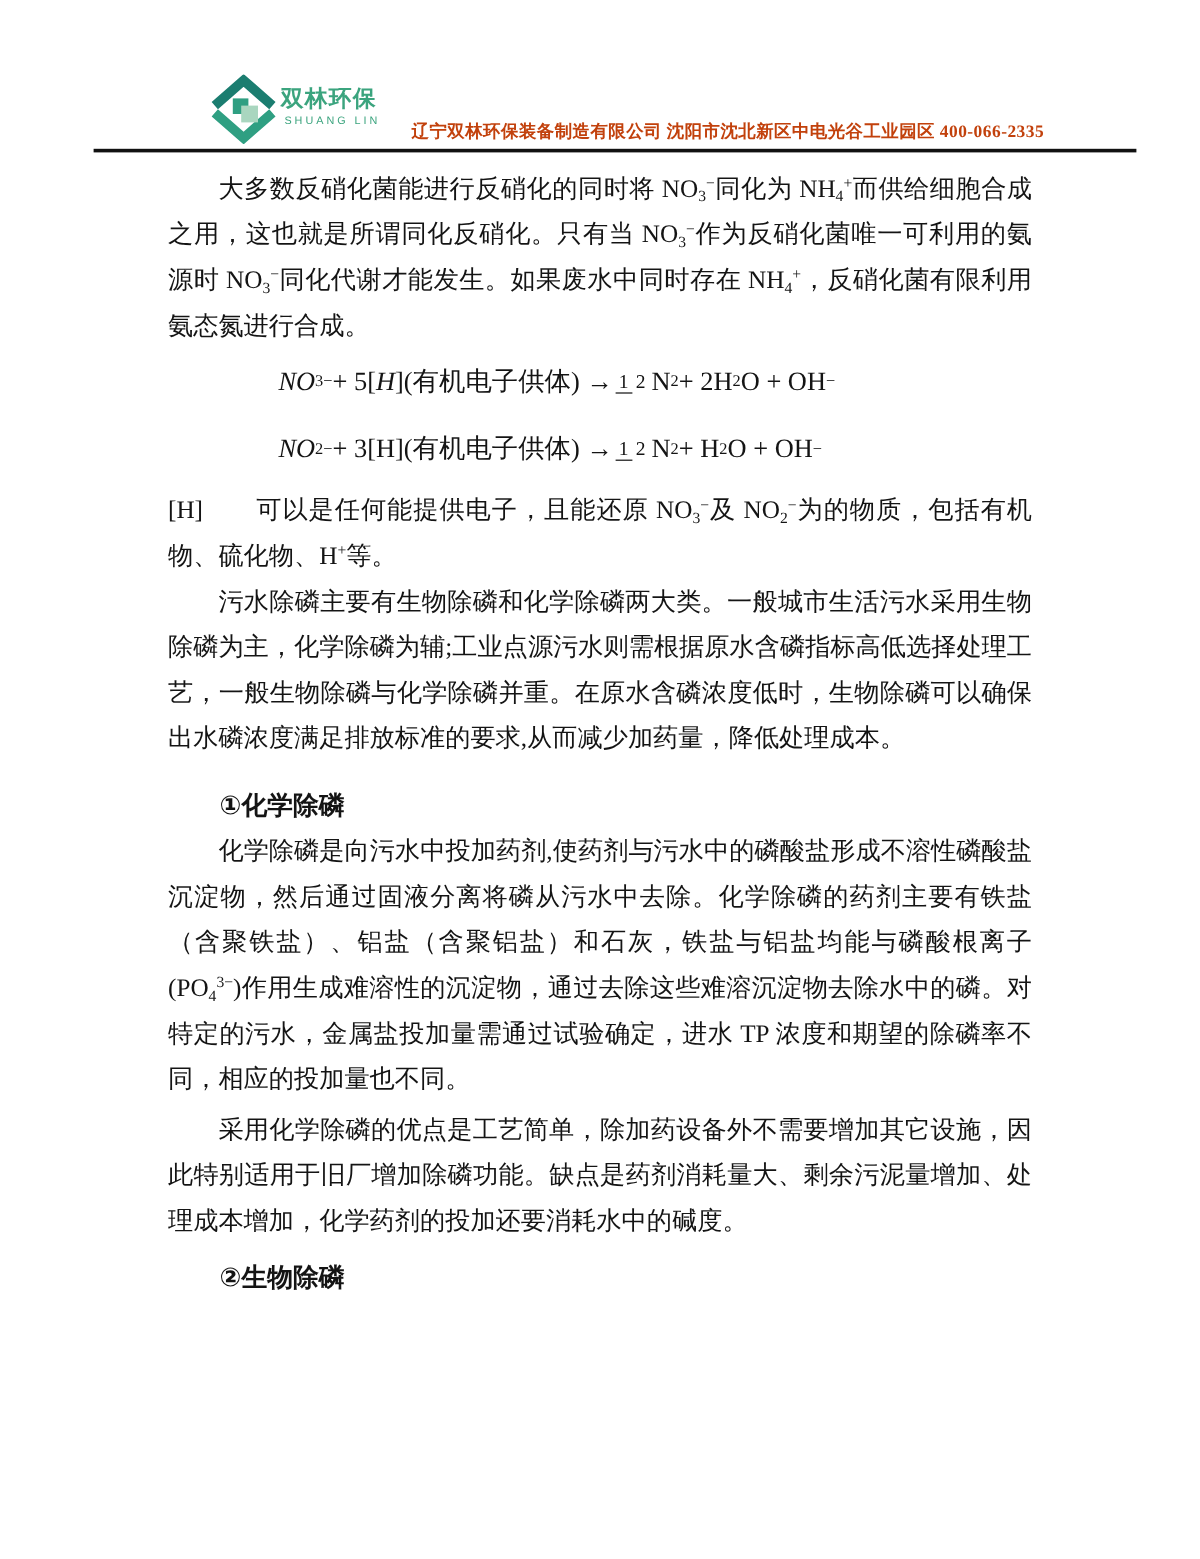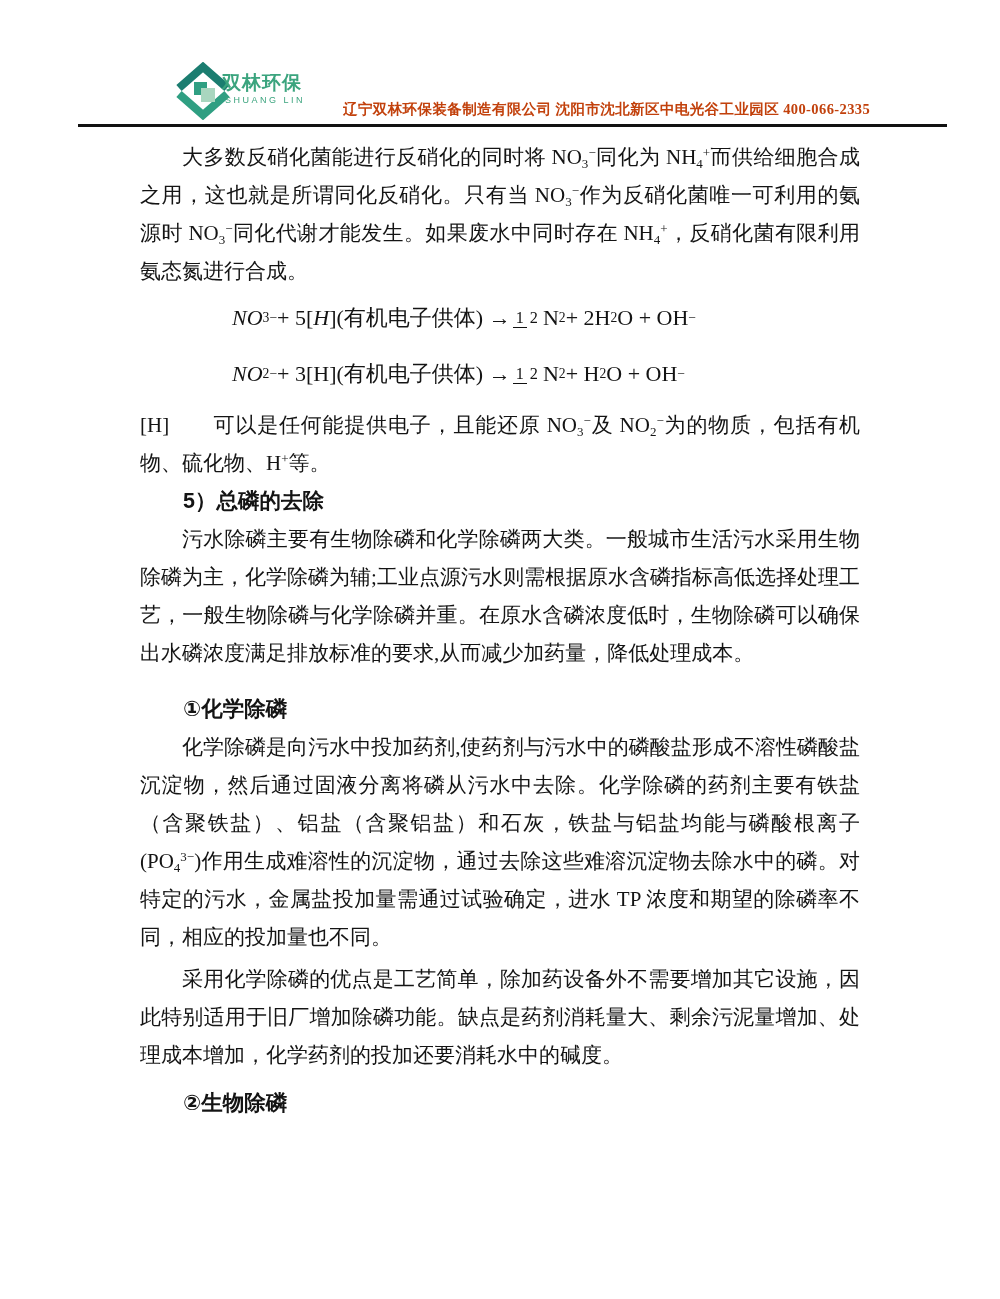--- a/index.html
+++ b/index.html
@@ -3,21 +3,21 @@
 <meta charset="utf-8">
 <style>
   html,body{margin:0;padding:0;}
   body{
     width:1000px;height:1299px;background:#ffffff;position:relative;
     font-family:"Liberation Serif","DejaVu Serif",serif;color:#141414;
     overflow:hidden;
   }
   
   .logo-mark{position:absolute;left:175px;top:62px;width:56px;height:58px;}
-  .logo-text{position:absolute;left:222px;top:72px;width:120px;}
+  .logo-text{position:absolute;left:234px;top:72px;width:120px;}
   .logo-cn{font-family:"Liberation Sans","DejaVu Sans",sans-serif;font-size:19px;font-weight:600;color:#3ba47e;letter-spacing:1px;line-height:22px;}
   .logo-en{font-family:"Liberation Sans","DejaVu Sans",sans-serif;font-size:9px;color:#3ba47e;letter-spacing:2.5px;line-height:12px;padding-left:3px;}
   .company-line{
     position:absolute;left:343px;top:100px;width:620px;
     font-size:14.5px;font-weight:700;letter-spacing:.4px;color:#c2410c;
     font-family:"Liberation Serif","DejaVu Serif",serif;white-space:nowrap;
   }
   .header-rule{position:absolute;left:78px;top:124px;width:869px;height:0;border-top:3px solid #111;}
   
   .page-body{position:absolute;left:140px;top:138px;width:720px;}
@@ -95,21 +95,20 @@
       <span>N</span>
       <sub>2</sub>
       <span> + H</span>
       <sub>2</sub>
       <span>O + OH</span>
       <sup>−</sup>
     </div>
 
   <p class="para mt4"><span>[H]</span><span>　　</span><span>可以是任何能提供电子，且能还原 </span><span>NO</span><sub>3</sub><sup>−</sup><span>及 </span><span>NO</span><sub>2</sub><sup>−</sup><span>为的物质，包括有机物、硫化物、H</span><sup>+</sup><span>等。</span></p>
 
-  <h3 class="heading indent2">5）总磷的去除</h3>
 
   <p class="para indent"><span>污水除磷主要有生物除磷和化学除磷两大类。一般城市生活污水采用生物除磷为主，化学除磷为辅;工业点源污水则需根据原水含磷指标高低选择处理工艺，一般生物除磷与化学除磷并重。在原水含磷浓度低时，生物除磷可以确保出水磷浓度满足排放标准的要求,从而减少加药量，降低处理成本。</span></p>
 
   <h3 class="heading indent2 mt6">①化学除磷</h3>
 
   <p class="para indent"><span>化学除磷是向污水中投加药剂,使药剂与污水中的磷酸盐形成不溶性磷酸盐沉淀物，然后通过固液分离将磷从污水中去除。化学除磷的药剂主要有铁盐（含聚铁盐）、铝盐（含聚铝盐）和石灰，铁盐与铝盐均能与磷酸根离子(PO</span><sub>4</sub><sup>3−</sup><span>)作用生成难溶性的沉淀物，通过去除这些难溶沉淀物去除水中的磷。对特定的污水，金属盐投加量需通过试验确定，进水 TP 浓度和期望的除磷率不同，相应的投加量也不同。</span></p>
 
   <p class="para indent mt4"><span>采用化学除磷的优点是工艺简单，除加药设备外不需要增加其它设施，因此特别适用于旧厂增加除磷功能。缺点是药剂消耗量大、剩余污泥量增加、处理成本增加，化学药剂的投加还要消耗水中的碱度。</span></p>
 
   <h3 class="heading indent2 mt10">②生物除磷</h3>

